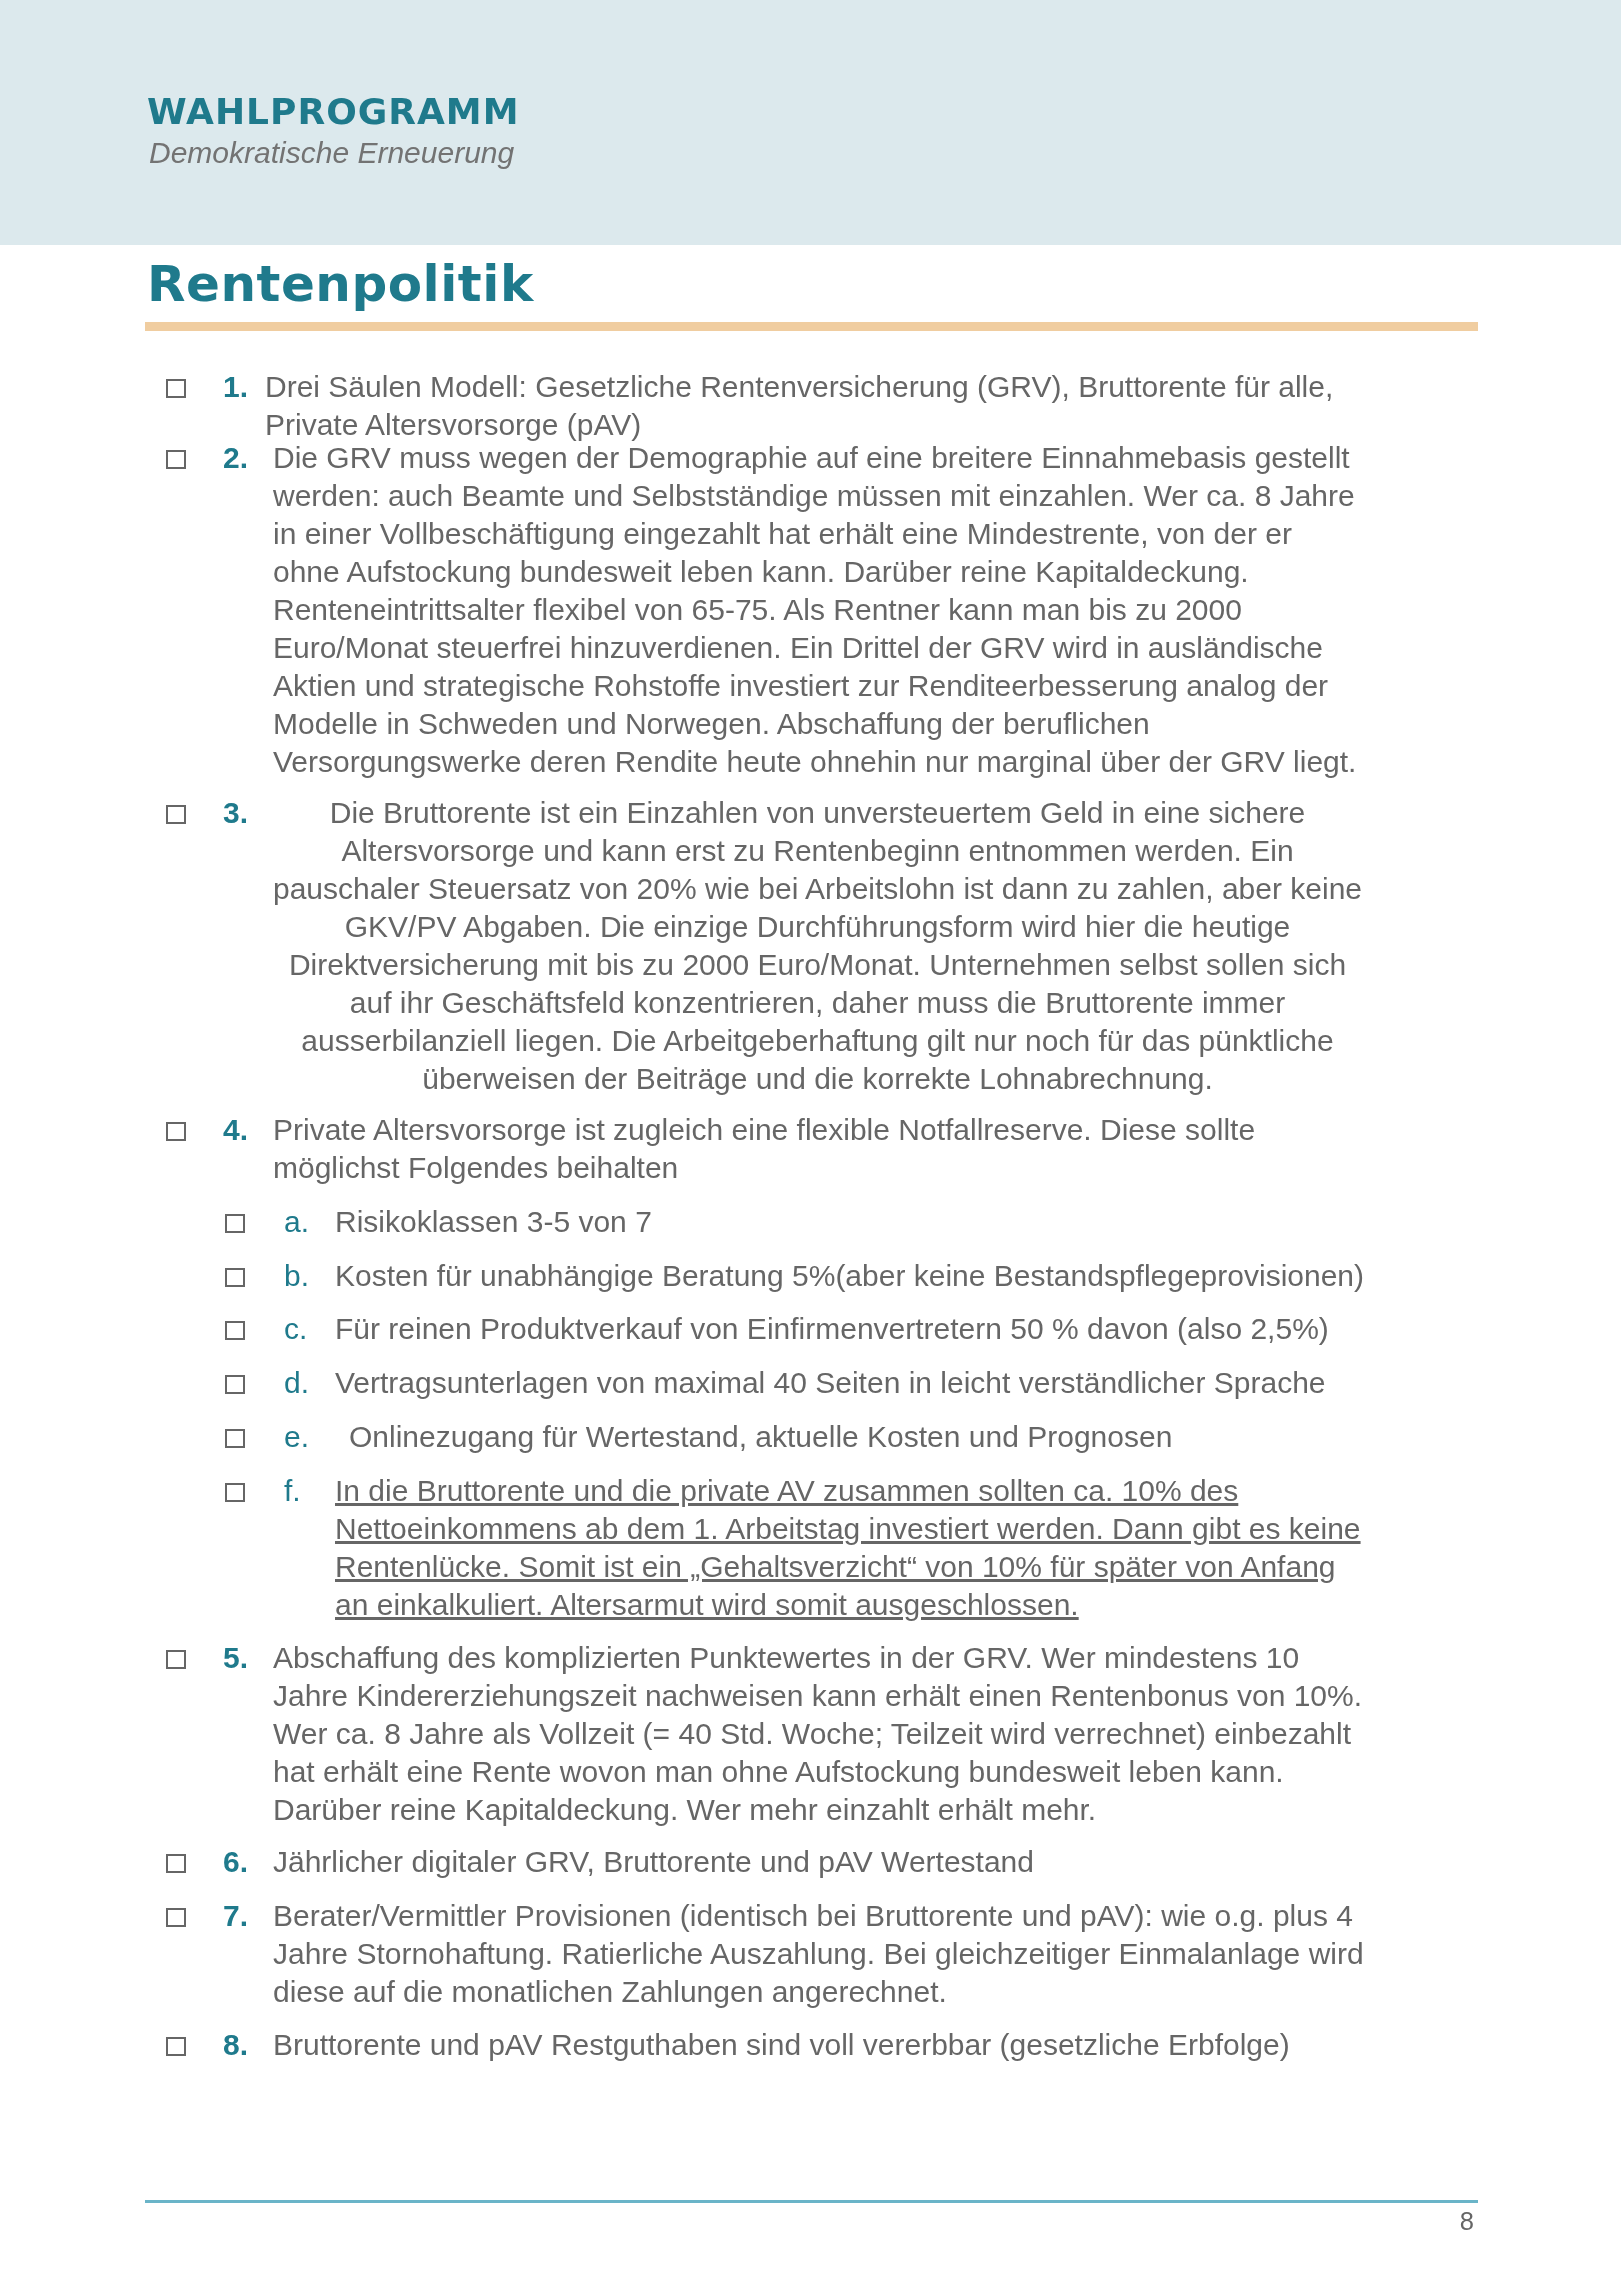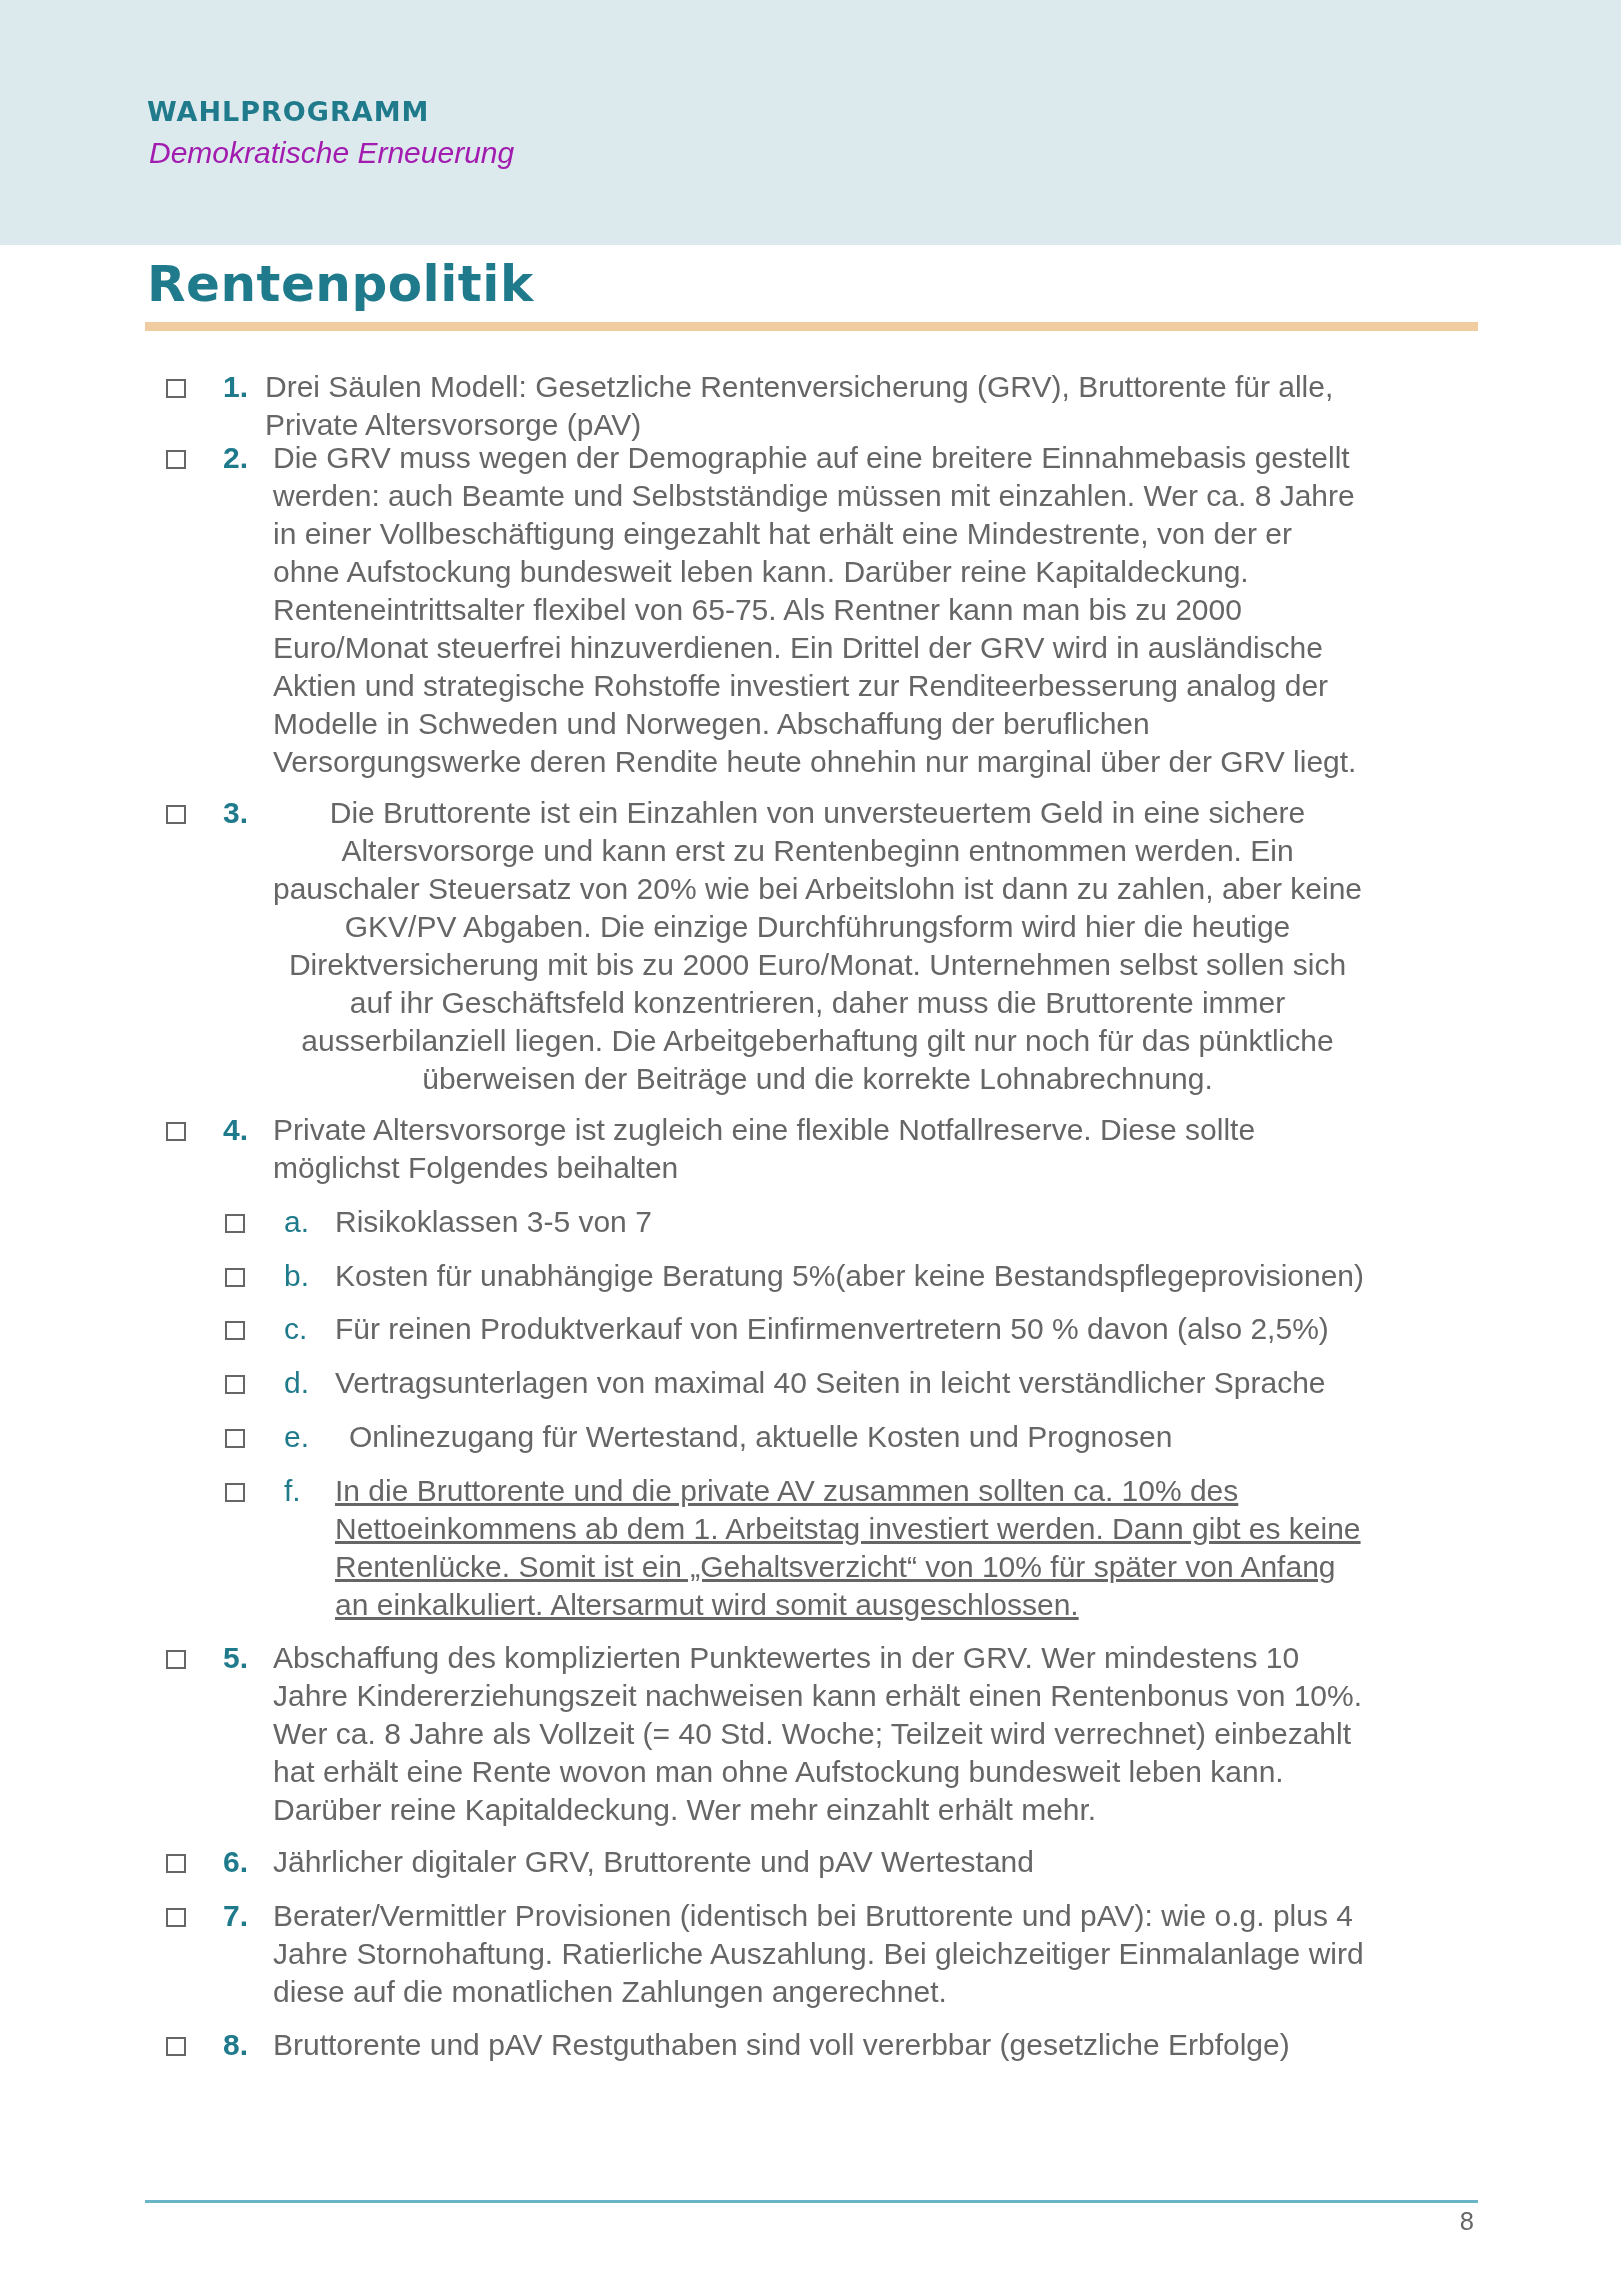--- a/index.html
+++ b/index.html
@@ -1,21 +1,21 @@
 <!DOCTYPE html>
 <html><head>
 <meta charset="utf-8">
 <style>
   html, body { margin:0; padding:0; }
   body { width:1621px; height:2293px; position:relative; background:#ffffff; overflow:hidden;
          font-family:"Liberation Sans", sans-serif; }
   .header-band { position:absolute; left:0; top:0; width:1621px; height:245px; background:#dce9ed; }
   .brand { position:absolute; left:147px; top:94px; font-family:"DejaVu Sans", sans-serif; font-weight:bold;
-           font-size:27px; letter-spacing:1px; color:#1f7a8c; line-height:35px; }
-  .subtitle { position:absolute; left:149px; top:135px; font-style:italic; font-size:30px; color:#a21caf; line-height:35px; }
+           font-size:36px; letter-spacing:1px; color:#1f7a8c; line-height:35px; }
+  .subtitle { position:absolute; left:149px; top:135px; font-style:italic; font-size:30px; color:#737373; line-height:35px; }
   .page-title { position:absolute; left:147px; top:257px; font-family:"DejaVu Sans", sans-serif; font-weight:bold;
                 font-size:50px; color:#1f7a8c; line-height:55px; letter-spacing:0.5px; }
   .title-rule { position:absolute; left:145px; top:322px; width:1333px; height:8.8px; background:#f0cda0; }
   .item { position:absolute; left:0; width:1621px; }
   .cb { position:absolute; width:19.6px; height:19.6px; border:2px solid #666; box-sizing:border-box; background:#fff; }
   .num { position:absolute; font-weight:bold; font-size:30px; color:#1f7a8c; line-height:38px; }
   .letter { position:absolute; font-size:30px; color:#1f7a8c; line-height:38px; }
   .txt { position:absolute; font-size:30px; color:#666666; line-height:38px; white-space:pre-line; }
   .footer-rule { position:absolute; left:145px; top:2200px; width:1333px; height:2.9px; background:#6ab4c8; }
   .page-num { position:absolute; right:147px; top:2207px; font-size:25.5px; color:#666; line-height:29px; }

